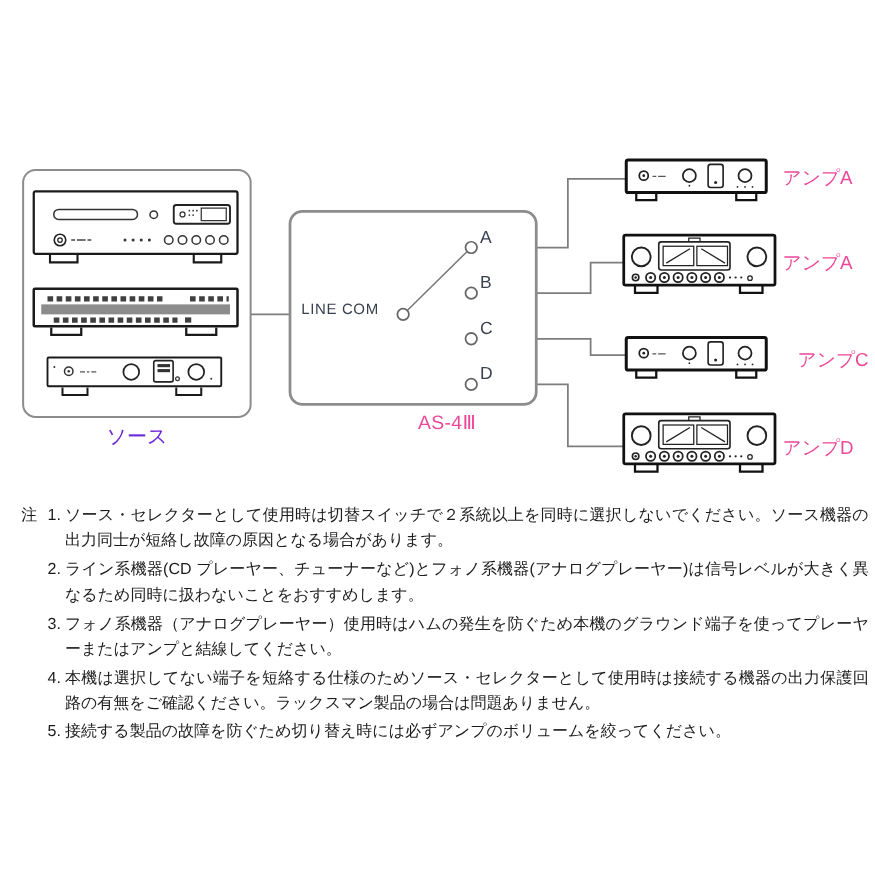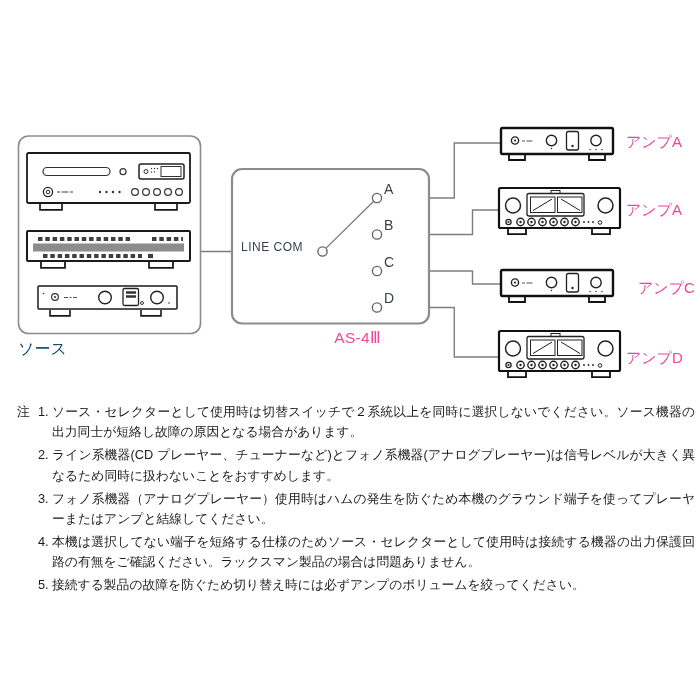--- a/index.html
+++ b/index.html
@@ -4,21 +4,21 @@
 <style>
   html,body{margin:0;padding:0;background:#fff;}
   .canvas{position:relative;width:700px;height:700px;background:#ffffff;overflow:hidden;
           font-family:"Liberation Sans","DejaVu Sans",sans-serif;}
   .art{position:absolute;left:0;top:0;}
   .lbl{position:absolute;color:#ec4899;white-space:nowrap;}
   .lbl-linecom{left:241px;top:240px;font-size:12px;letter-spacing:.5px;color:#39414f;}
   .lbl-term{left:384px;width:20px;font-size:14px;color:#39414f;}
   .lbl-model{left:281px;top:329px;width:100px;text-align:right;font-size:15.5px;letter-spacing:.3px;}
   .lbl-amp{left:626px;font-size:15px;}
-  .src-cap{position:absolute;left:18px;width:183px;text-align:left;color:#0c4a6e;}
+  .src-cap{position:absolute;left:18px;width:183px;text-align:center;color:#6d28d9;}
   .src-cap1{top:339px;font-size:16px;}
   .src-cap2{top:356px;font-size:14.5px;}
   .notes{position:absolute;left:17px;top:402px;width:678px;color:#1b1b1b;
          font-size:12.8px;line-height:20.4px;}
   .note-row{display:grid;grid-template-columns:21px 14px 1fr;margin-bottom:2.5px;}
   .note-text{text-align:justify;}
 </style>
 </head>
 <body>
 

